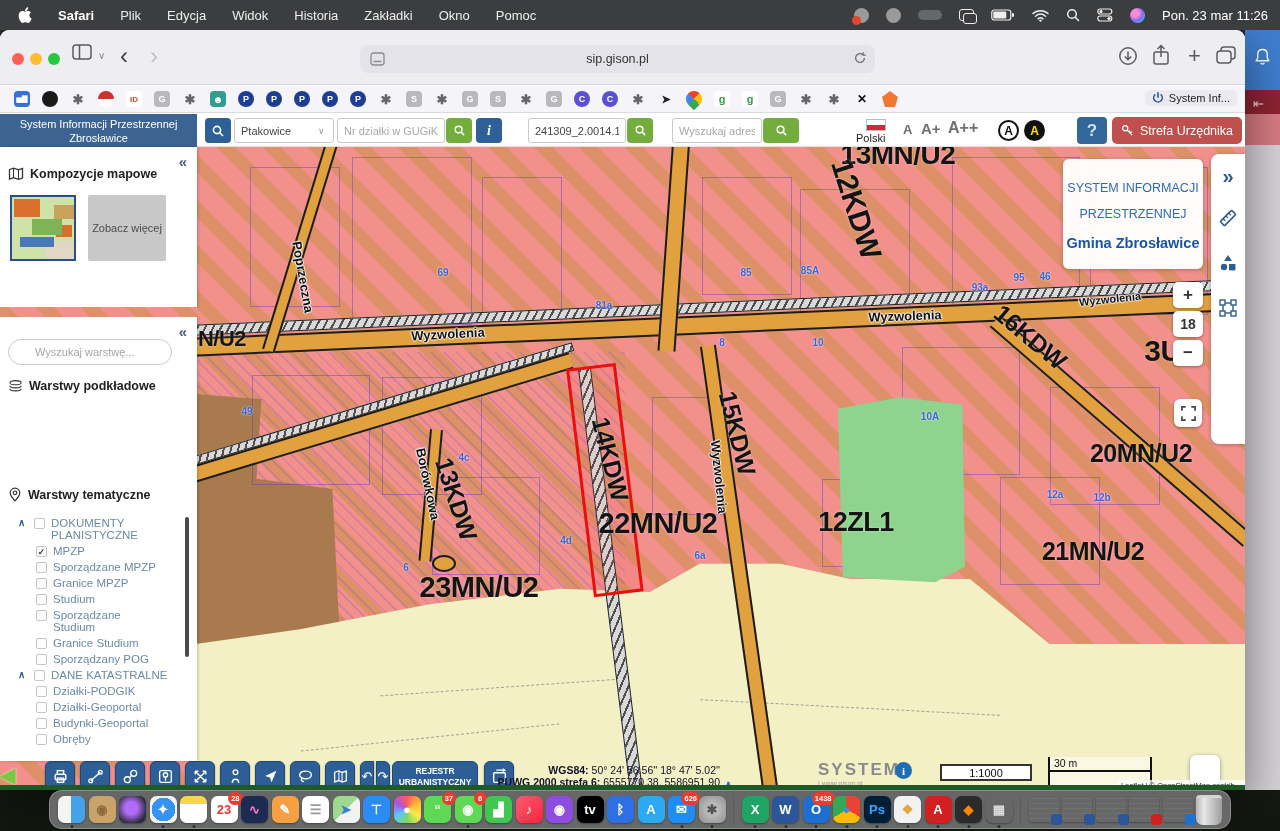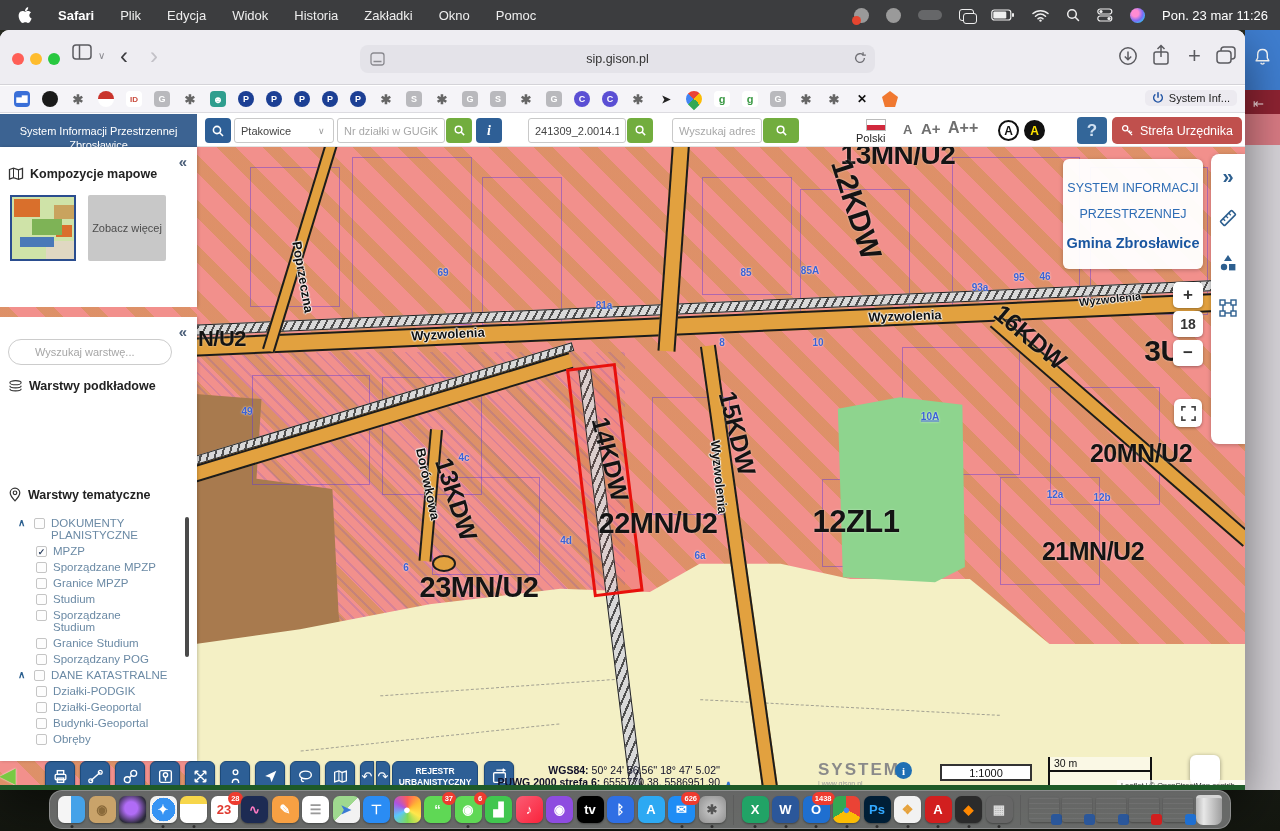--- a/index.html
+++ b/index.html
@@ -54,21 +54,21 @@
     font-size:9px; font-weight:bold; flex:0 0 auto; }
   .fav.circ { border-radius:50%; }
   .fav.pent { clip-path:polygon(50% 0,100% 38%,82% 100%,18% 100%,0 38%); border-radius:0; }
   .fav.pin  { border-radius:50% 50% 50% 0; transform:rotate(-45deg); }
   .sysinf { position:absolute; right:8px; top:4px; display:flex; align-items:center; gap:5px;
     font-size:11px; color:#222; background:#eceaf0; border-radius:5px; padding:2px 7px; }
 
   
   .appheader { position:absolute; left:0; top:84px; width:1245px; height:33px; background:#fff; border-bottom:1px solid #e2e2e2; }
   .apptitle { position:absolute; left:0; top:0; width:197px; height:33px; background:#3c6392; color:#fff;
-    text-align:center; font-size:11px; line-height:1.3; padding-top:10px; }
+    text-align:center; font-size:11px; line-height:1.3; padding-top:3px; }
   .hbtn { position:absolute; top:4px; height:25px; border-radius:4px; display:flex; align-items:center; justify-content:center; }
   .hbtn.blue { background:#2e5f96; color:#fff; width:26px; }
   .hbtn.green { background:#72ad3e; color:#fff; width:26px; }
   .hin { position:absolute; top:4px; height:25px; border:1px solid #c9c9c9; border-radius:3px; background:#fff;
     font-size:11px; color:#444; padding:0 6px; font-family:"Liberation Sans",sans-serif; }
   .hin::placeholder { color:#a8a8a8; }
   .flag { position:absolute; left:866px; top:5px; width:20px; height:12px; border:1px solid #bbb;
     background:linear-gradient(#fff 50%, #d1283c 50%); }
   .lang { position:absolute; left:856px; top:18px; font-size:11px; color:#222; }
   .fsz { position:absolute; top:8px; color:#6f6f6f; font-weight:bold; }
@@ -504,21 +504,21 @@
 
       <div>
 
       <div class="zlabel" style="left: 222px; top: 192px; transform: translate(-50%, -50%); font-size: 22px;">N/U2</div>
           <div class="zlabel" style="left: 898px; top: 8px; transform: translate(-50%, -50%); font-size: 28px;">13MN/U2</div>
           <div class="zlabel" style="left: 856px; top: 62px; transform: translate(-50%, -50%) rotate(72deg); font-size: 30px;">12KDW</div>
           <div class="zlabel" style="left: 1030px; top: 190px; transform: translate(-50%, -50%) rotate(40deg); font-size: 25px;">16KDW</div>
           <div class="zlabel" style="left: 1163px; top: 204px; transform: translate(-50%, -50%); font-size: 30px;">3U</div>
           <div class="zlabel" style="left: 1141px; top: 306px; transform: translate(-50%, -50%); font-size: 25px;">20MN/U2</div>
           <div class="zlabel" style="left: 1093px; top: 404px; transform: translate(-50%, -50%); font-size: 25px;">21MN/U2</div>
-          <div class="zlabel" style="left: 856px; top: 375px; transform: translate(-50%, -50%); font-size: 31px;">12ZL1</div>
+          <div class="zlabel" style="left: 856px; top: 375px; transform: translate(-50%, -50%); font-size: 27px;">12ZL1</div>
           <div class="zlabel" style="left: 737px; top: 286px; transform: translate(-50%, -50%) rotate(76deg); font-size: 25px;">15KDW</div>
           <div class="zlabel" style="left: 610px; top: 312px; transform: translate(-50%, -50%) rotate(76deg); font-size: 25px;">14KDW</div>
           <div class="zlabel" style="left: 658px; top: 376px; transform: translate(-50%, -50%); font-size: 29px;">22MN/U2</div>
           <div class="zlabel" style="left: 479px; top: 440px; transform: translate(-50%, -50%); font-size: 29px;">23MN/U2</div>
           <div class="zlabel" style="left: 456px; top: 352px; transform: translate(-50%, -50%) rotate(72deg); font-size: 25px;">13KDW</div>
         </div>
       <div>
 
       <div class="slabel" style="left: 303px; top: 130px; transform: translate(-50%, -50%) rotate(80deg);">Poprzeczna</div>
           <div class="slabel" style="left: 448px; top: 187px; transform: translate(-50%, -50%) rotate(-3deg);">Wyzwolenia</div>
@@ -531,21 +531,21 @@
 
       <div class="nlabel" style="left: 443px; top: 125px; transform: translate(-50%, -50%);">69</div>
           <div class="nlabel" style="left: 604px; top: 158px; transform: translate(-50%, -50%);">81a</div>
           <div class="nlabel" style="left: 746px; top: 125px; transform: translate(-50%, -50%);">85</div>
           <div class="nlabel" style="left: 810px; top: 123px; transform: translate(-50%, -50%);">85A</div>
           <div class="nlabel" style="left: 980px; top: 140px; transform: translate(-50%, -50%);">93a</div>
           <div class="nlabel" style="left: 1019px; top: 130px; transform: translate(-50%, -50%);">95</div>
           <div class="nlabel" style="left: 1045px; top: 129px; transform: translate(-50%, -50%);">46</div>
           <div class="nlabel" style="left: 722px; top: 195px; transform: translate(-50%, -50%);">8</div>
           <div class="nlabel" style="left: 818px; top: 195px; transform: translate(-50%, -50%);">10</div>
-          <div class="nlabel" style="left: 930px; top: 269px; transform: translate(-50%, -50%); text-decoration: underline;">10A</div>
+          <div class="nlabel" style="left: 930px; top: 269px; transform: translate(-50%, -50%);">10A</div>
           <div class="nlabel" style="left: 1055px; top: 347px; transform: translate(-50%, -50%);">12a</div>
           <div class="nlabel" style="left: 1102px; top: 350px; transform: translate(-50%, -50%);">12b</div>
           <div class="nlabel" style="left: 464px; top: 310px; transform: translate(-50%, -50%);">4c</div>
           <div class="nlabel" style="left: 566px; top: 393px; transform: translate(-50%, -50%);">4d</div>
           <div class="nlabel" style="left: 700px; top: 408px; transform: translate(-50%, -50%);">6a</div>
           <div class="nlabel" style="left: 247px; top: 264px; transform: translate(-50%, -50%);">49</div>
           <div class="nlabel" style="left: 406px; top: 420px; transform: translate(-50%, -50%);">6</div>
         </div>
 
       <div class="ovcard">

